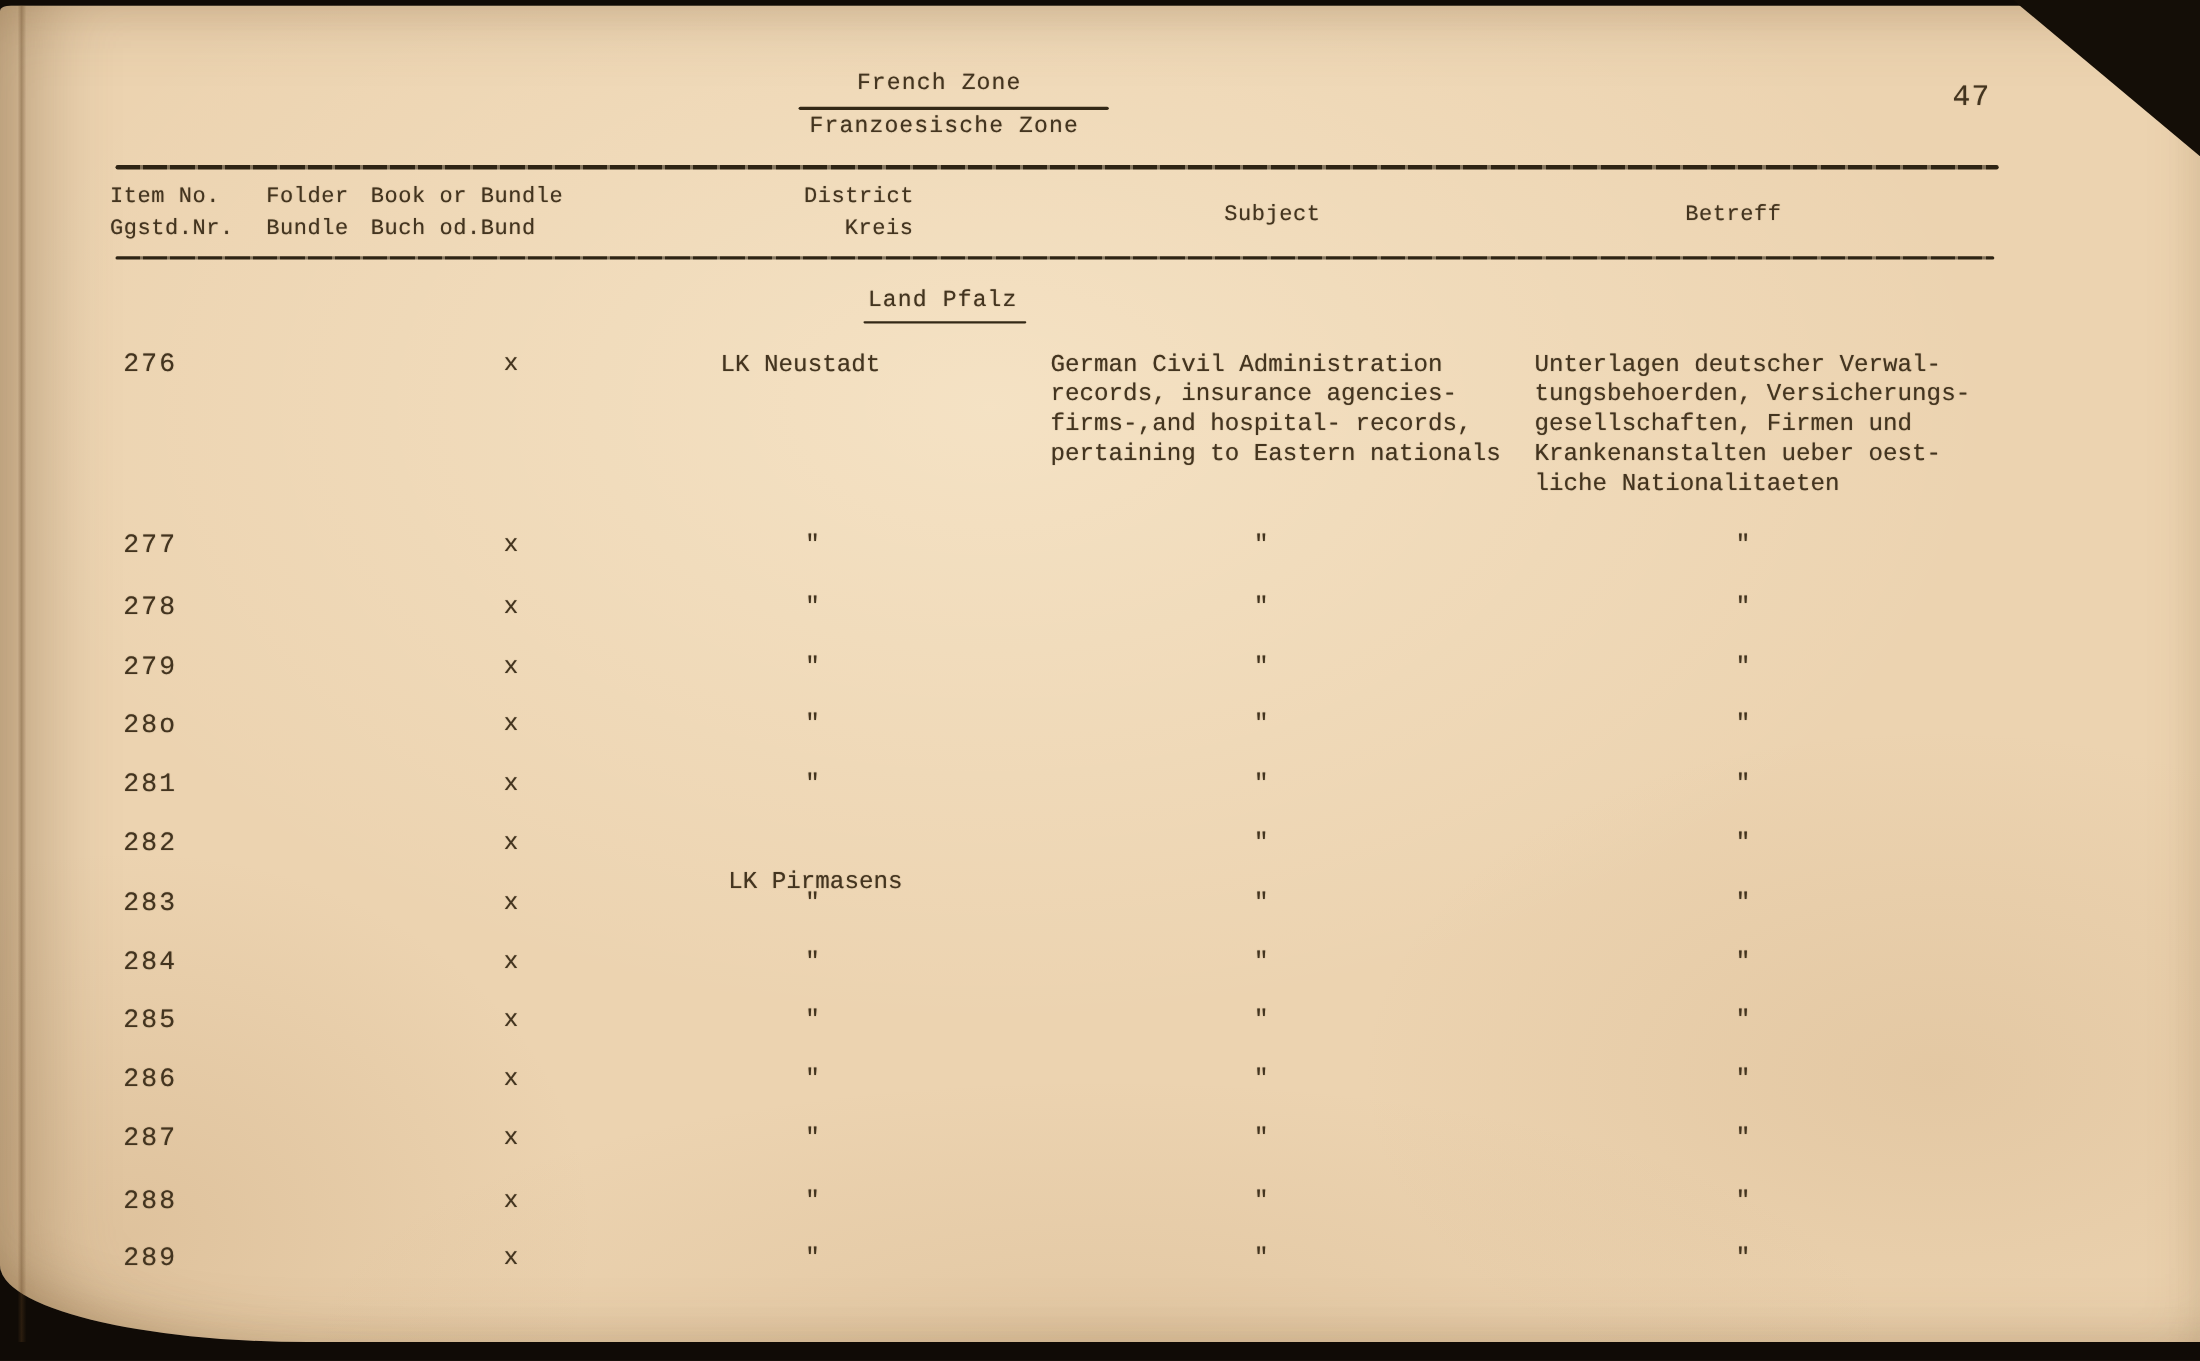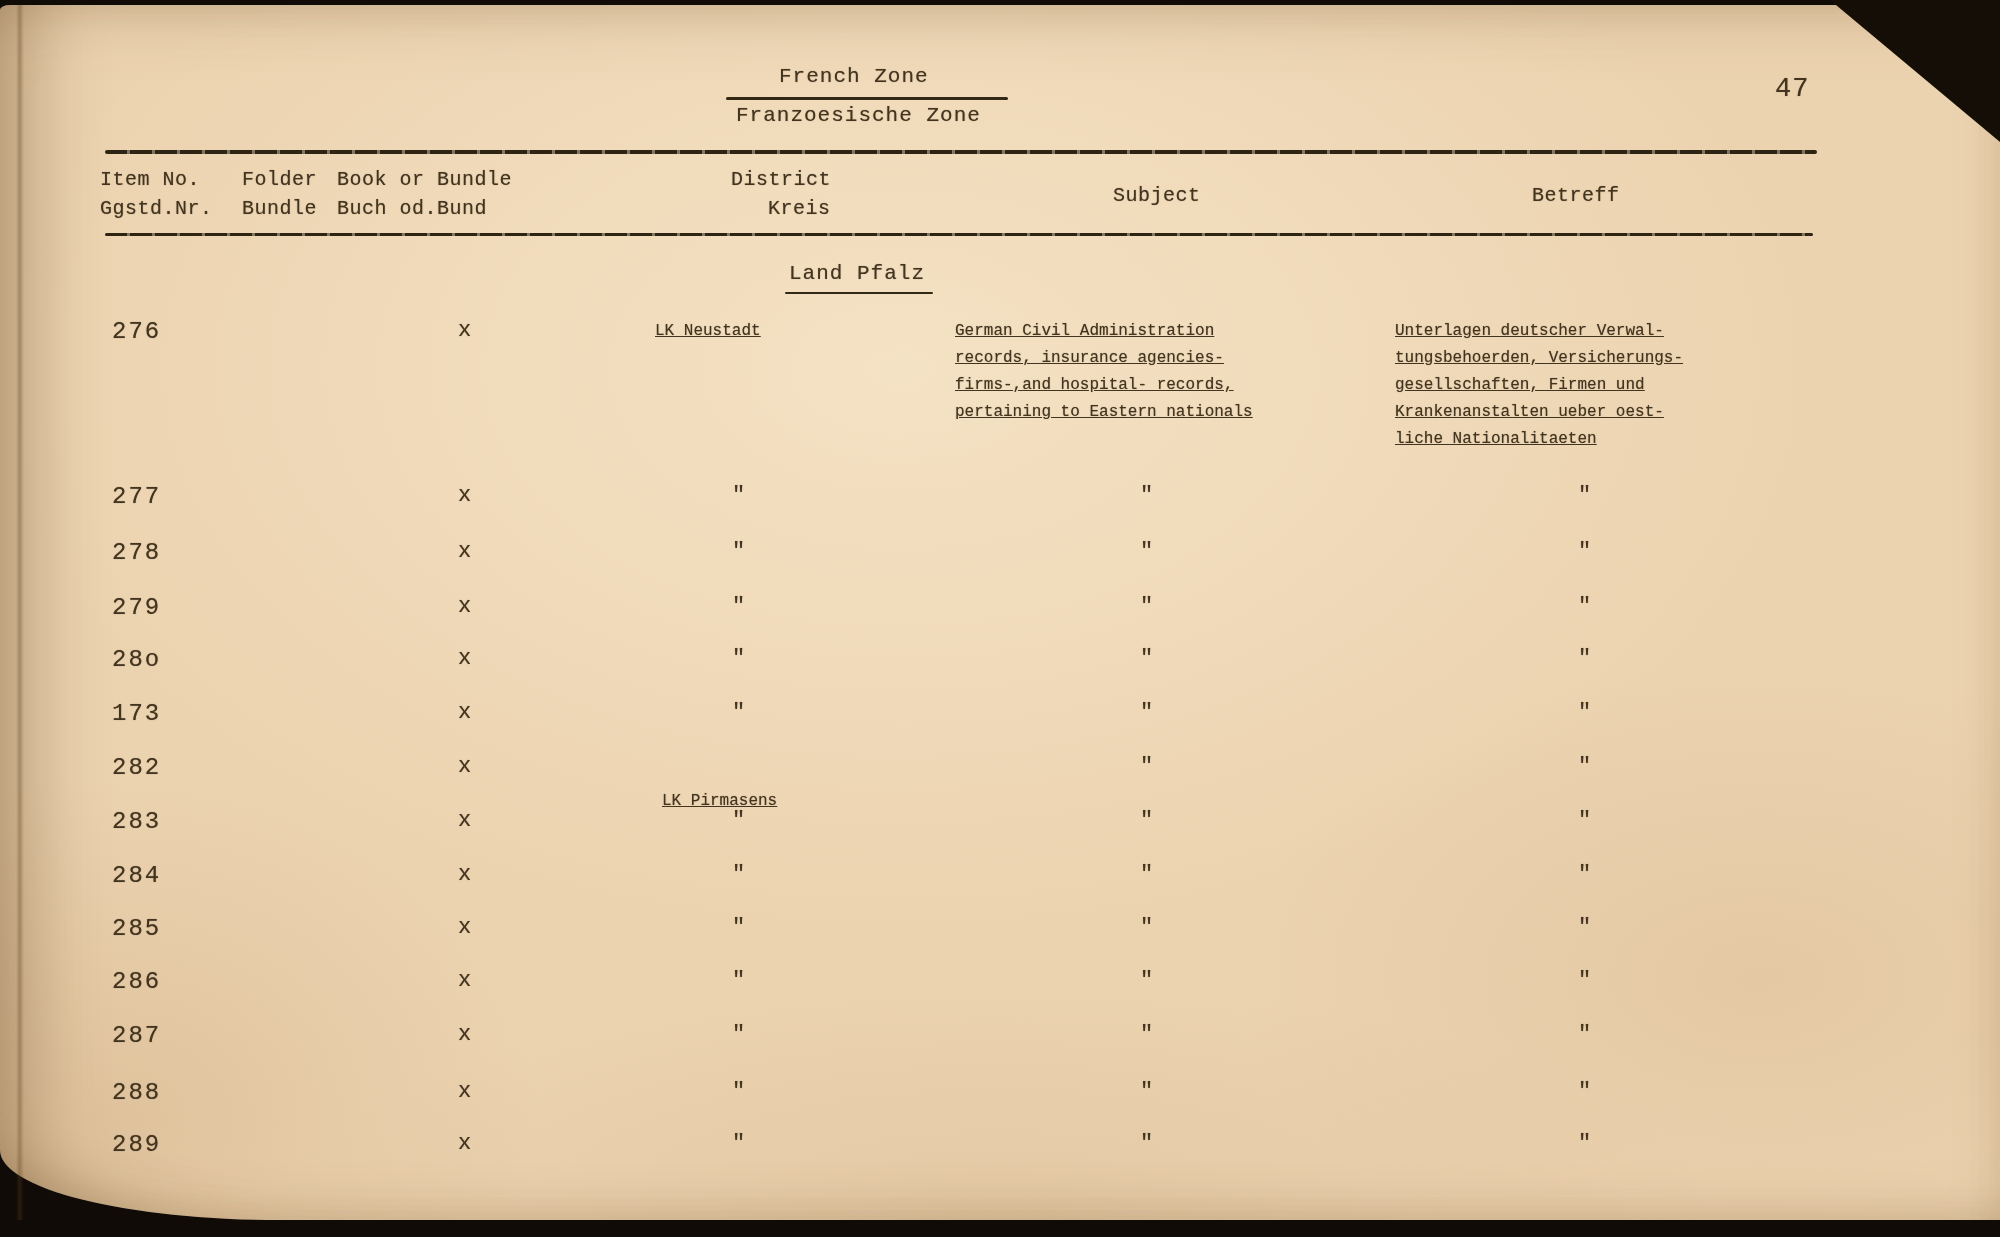--- a/index.html
+++ b/index.html
@@ -18,21 +18,21 @@
                      inset -25px 0 60px -35px rgba(120,88,48,0.20),
                      inset 0 45px 70px -45px rgba(118,86,46,0.30),
                      inset 0 -35px 60px -40px rgba(118,86,46,0.28);}
   .crease{position:absolute;left:16px;top:0;bottom:0;width:8px;
           background:linear-gradient(90deg, rgba(92,62,30,0) 0%, rgba(92,62,30,0.35) 45%, rgba(92,62,30,0) 100%);}
   .corner-wedge{position:absolute;right:0;top:0;width:170px;height:142px;background:#140e07;
                 clip-path:polygon(0 0, 100% 0, 100% 100%);}
   .txt{position:absolute;color:#43341f;white-space:pre;
        text-shadow:0 0 1px rgba(67,52,31,0.55);}
   .h{font-size:20px;letter-spacing:0.5px;}
-  .body-cell{font-size:16px;line-height:27px;text-decoration:underline;}
+  .body-cell{font-size:22px;line-height:27px;}
   .num{font-size:24px;letter-spacing:2px;margin-left:12px;}
   .xmark{font-size:22px;}
   .ditto{font-size:22px;}
   .title{font-size:21px;letter-spacing:1px;}
   .pageno{font-size:27px;letter-spacing:1px;margin-top:16px;}
   .section{font-size:21px;letter-spacing:1px;}
   .rule{position:absolute;height:4px;border-radius:2px;
         background:repeating-linear-gradient(90deg,#2e2414 0 22px, rgba(46,36,20,0.55) 22px 25px);}
   .uline{position:absolute;height:3px;background:#332816;border-radius:2px;}
   .row{position:absolute;left:0;width:100%;height:0;}
@@ -123,21 +123,21 @@
 
     <div class="row" style="top:641px;">
       <span class="txt num c-item">28o</span>
       <span class="txt xmark c-book">x</span>
       <span class="txt ditto c-district d">"</span>
       <span class="txt ditto c-subject d">"</span>
       <span class="txt ditto c-betreff d">"</span>
     </div>
 
     <div class="row" style="top:695px;">
-      <span class="txt num c-item">173</span>
+      <span class="txt num c-item">281</span>
       <span class="txt xmark c-book">x</span>
       <span class="txt ditto c-district d">"</span>
       <span class="txt ditto c-subject d">"</span>
       <span class="txt ditto c-betreff d">"</span>
     </div>
 
     <div class="row" style="top:749px;">
       <span class="txt num c-item">282</span>
       <span class="txt xmark c-book">x</span>
       <span class="txt body-cell c-district2">LK Pirmasens</span>

